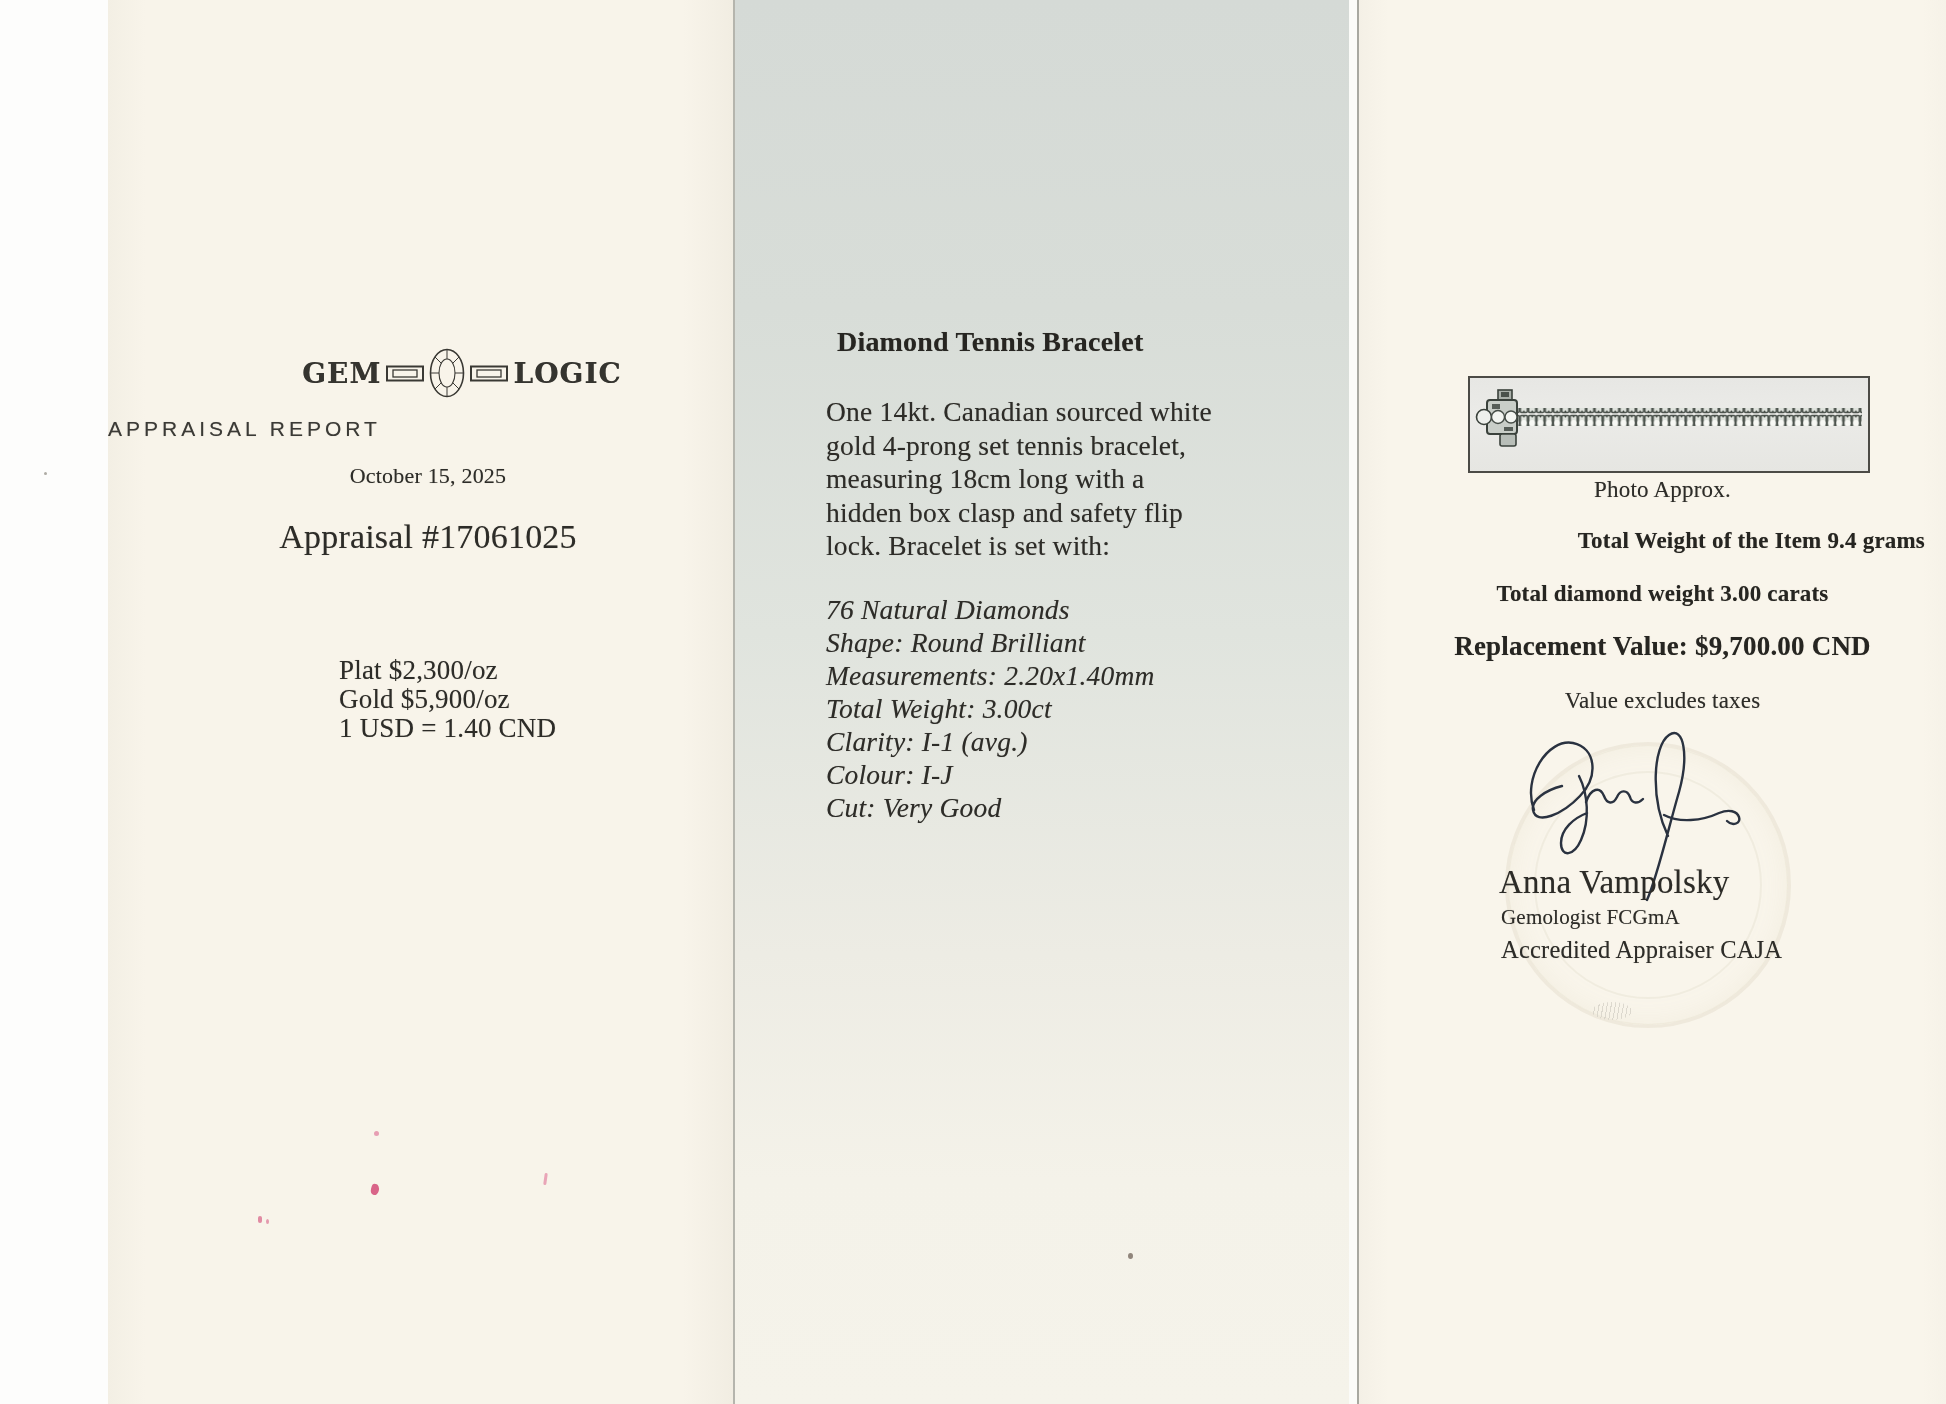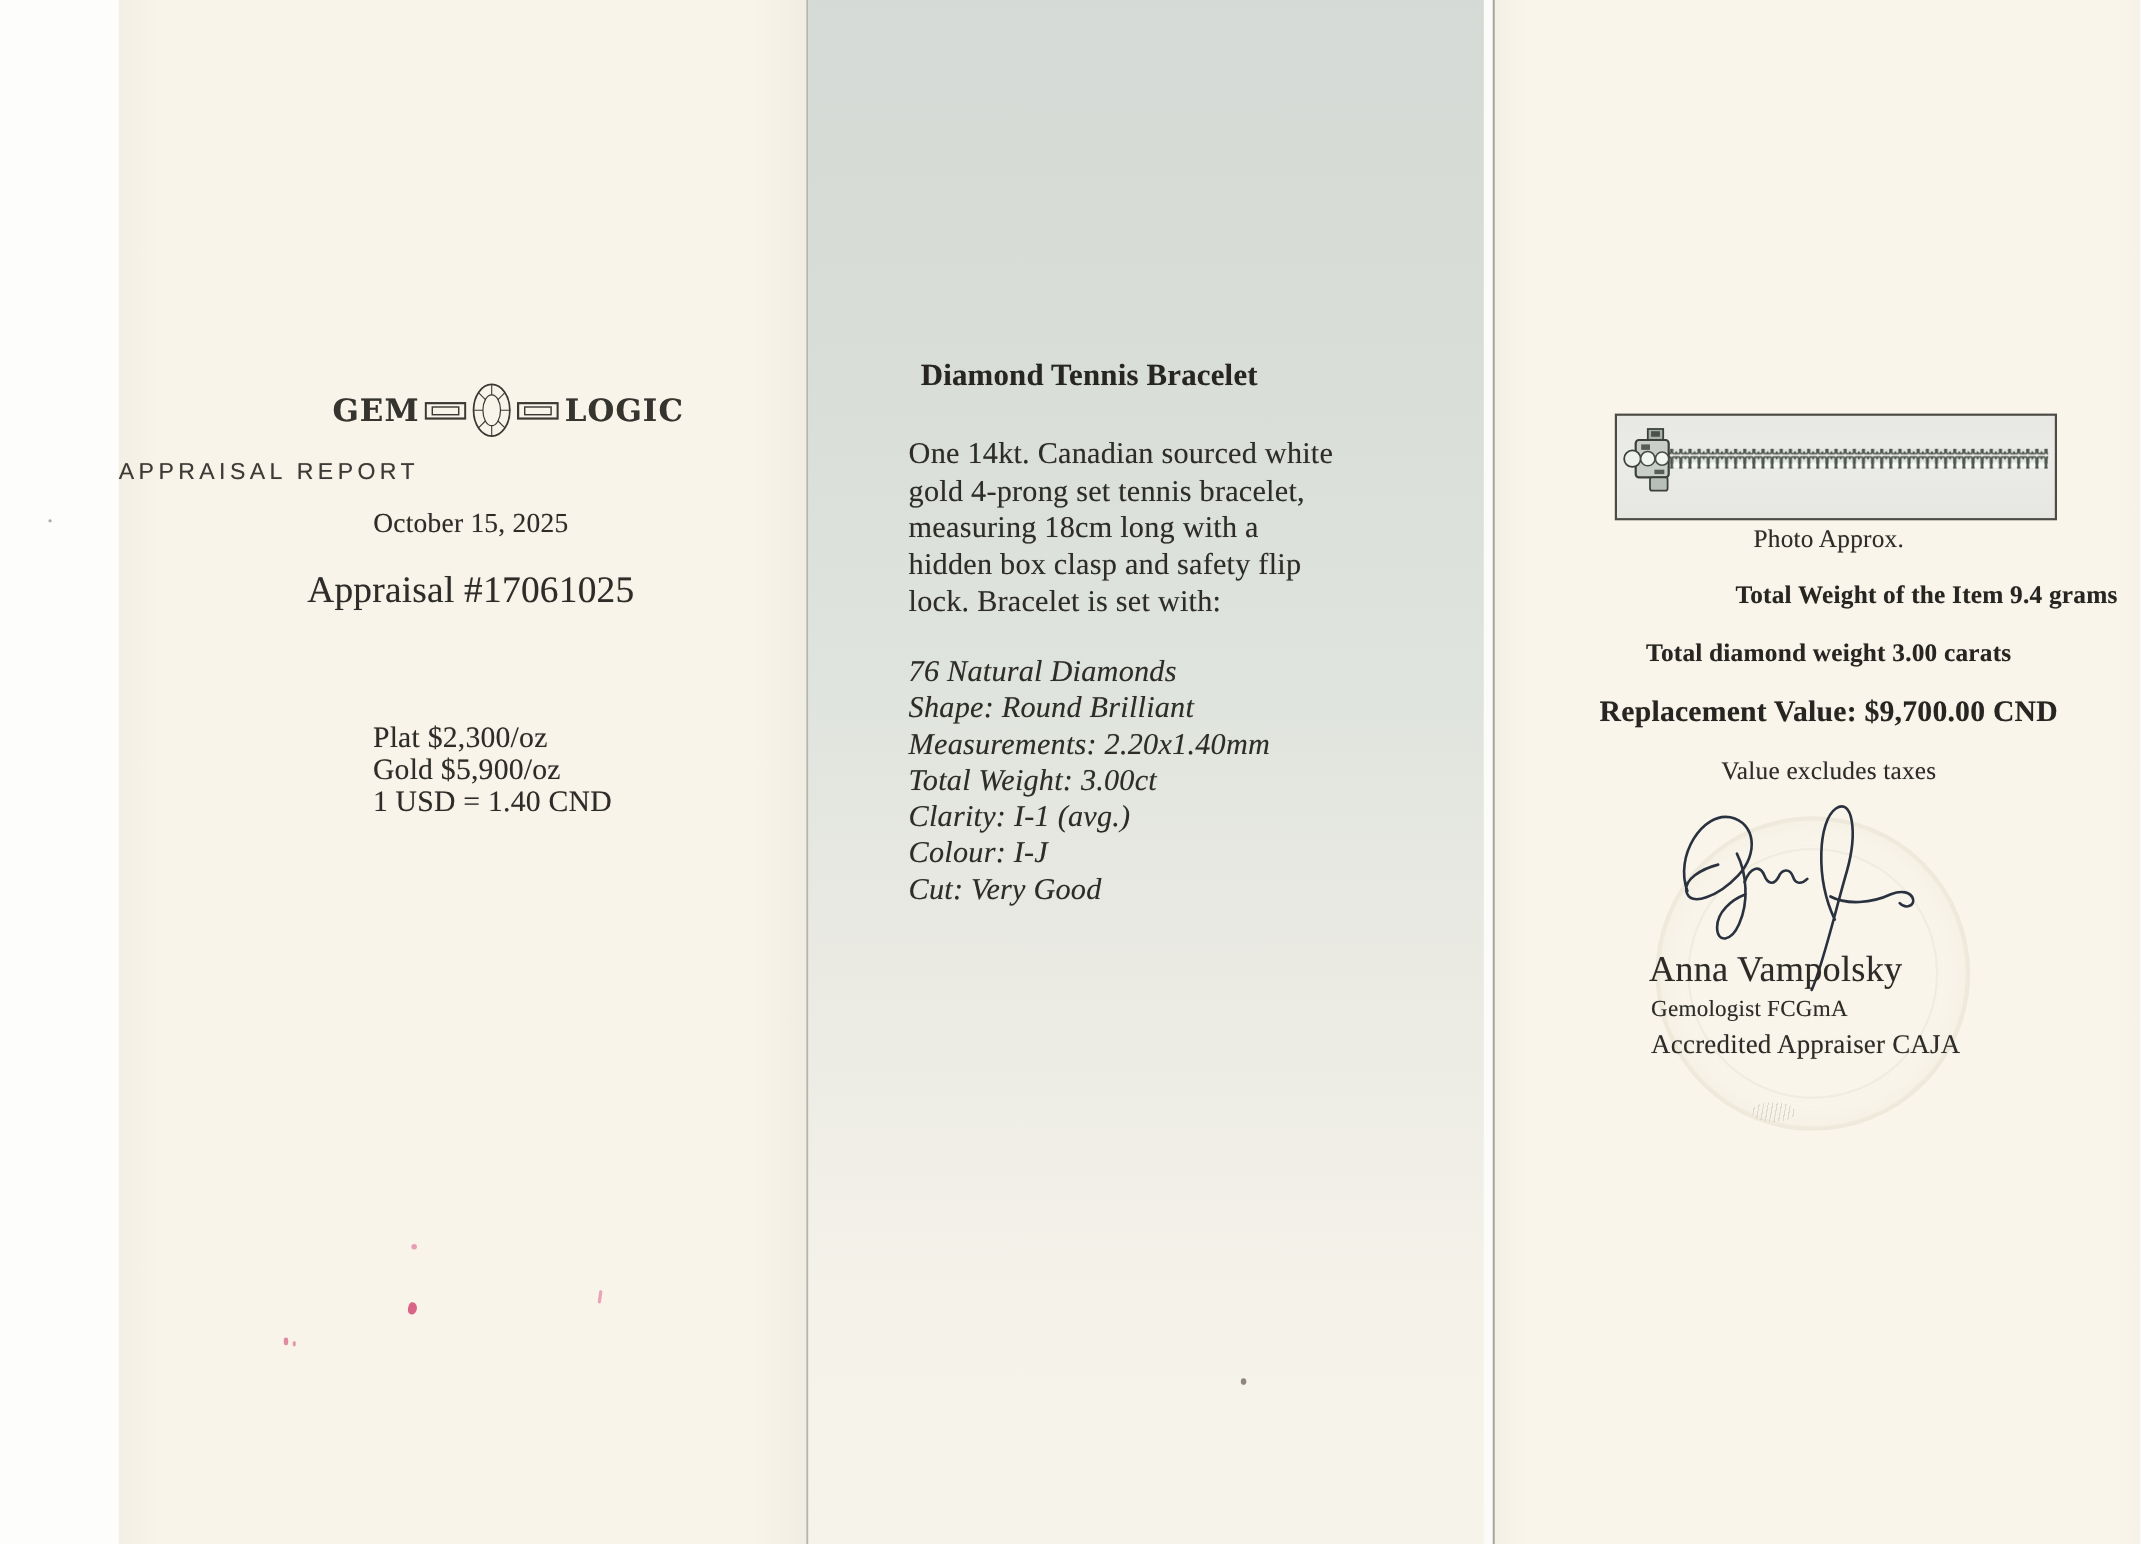--- a/index.html
+++ b/index.html
@@ -39,21 +39,21 @@
   .logo-word{
     font-family:"DejaVu Serif", serif; font-weight:bold;
     font-size:28px; color:#35342f; letter-spacing:1px;
     text-shadow:0 0 0.6px rgba(60,58,50,0.5);
   }
   .report-title{
     left:108px; top:417px; width:640px; 
     font-family:"Liberation Sans", sans-serif;
     font-size:21px; letter-spacing:4px; color:#3b3a36;
   }
-  .date-line{left:108px; top:463px; width:640px; font-size:25px;}
+  .date-line{left:108px; top:463px; width:640px; font-size:22px;}
   .appraisal-no{left:108px; top:518px; width:640px; font-size:34px;}
   .rates{left:339px; top:656px; font-size:27px; line-height:29px; white-space:pre-line;}
 
   
   .item-heading{left:837px; top:326px; font-size:28px; font-weight:bold; color:#262521;}
   .item-desc{left:826px; top:395px; width:440px; font-size:27.5px; line-height:33.5px; white-space:pre-line;}
   .spec-line{left:826px; width:440px; font-size:27.5px;font-style:italic;}
 
   
   .photo-box{

